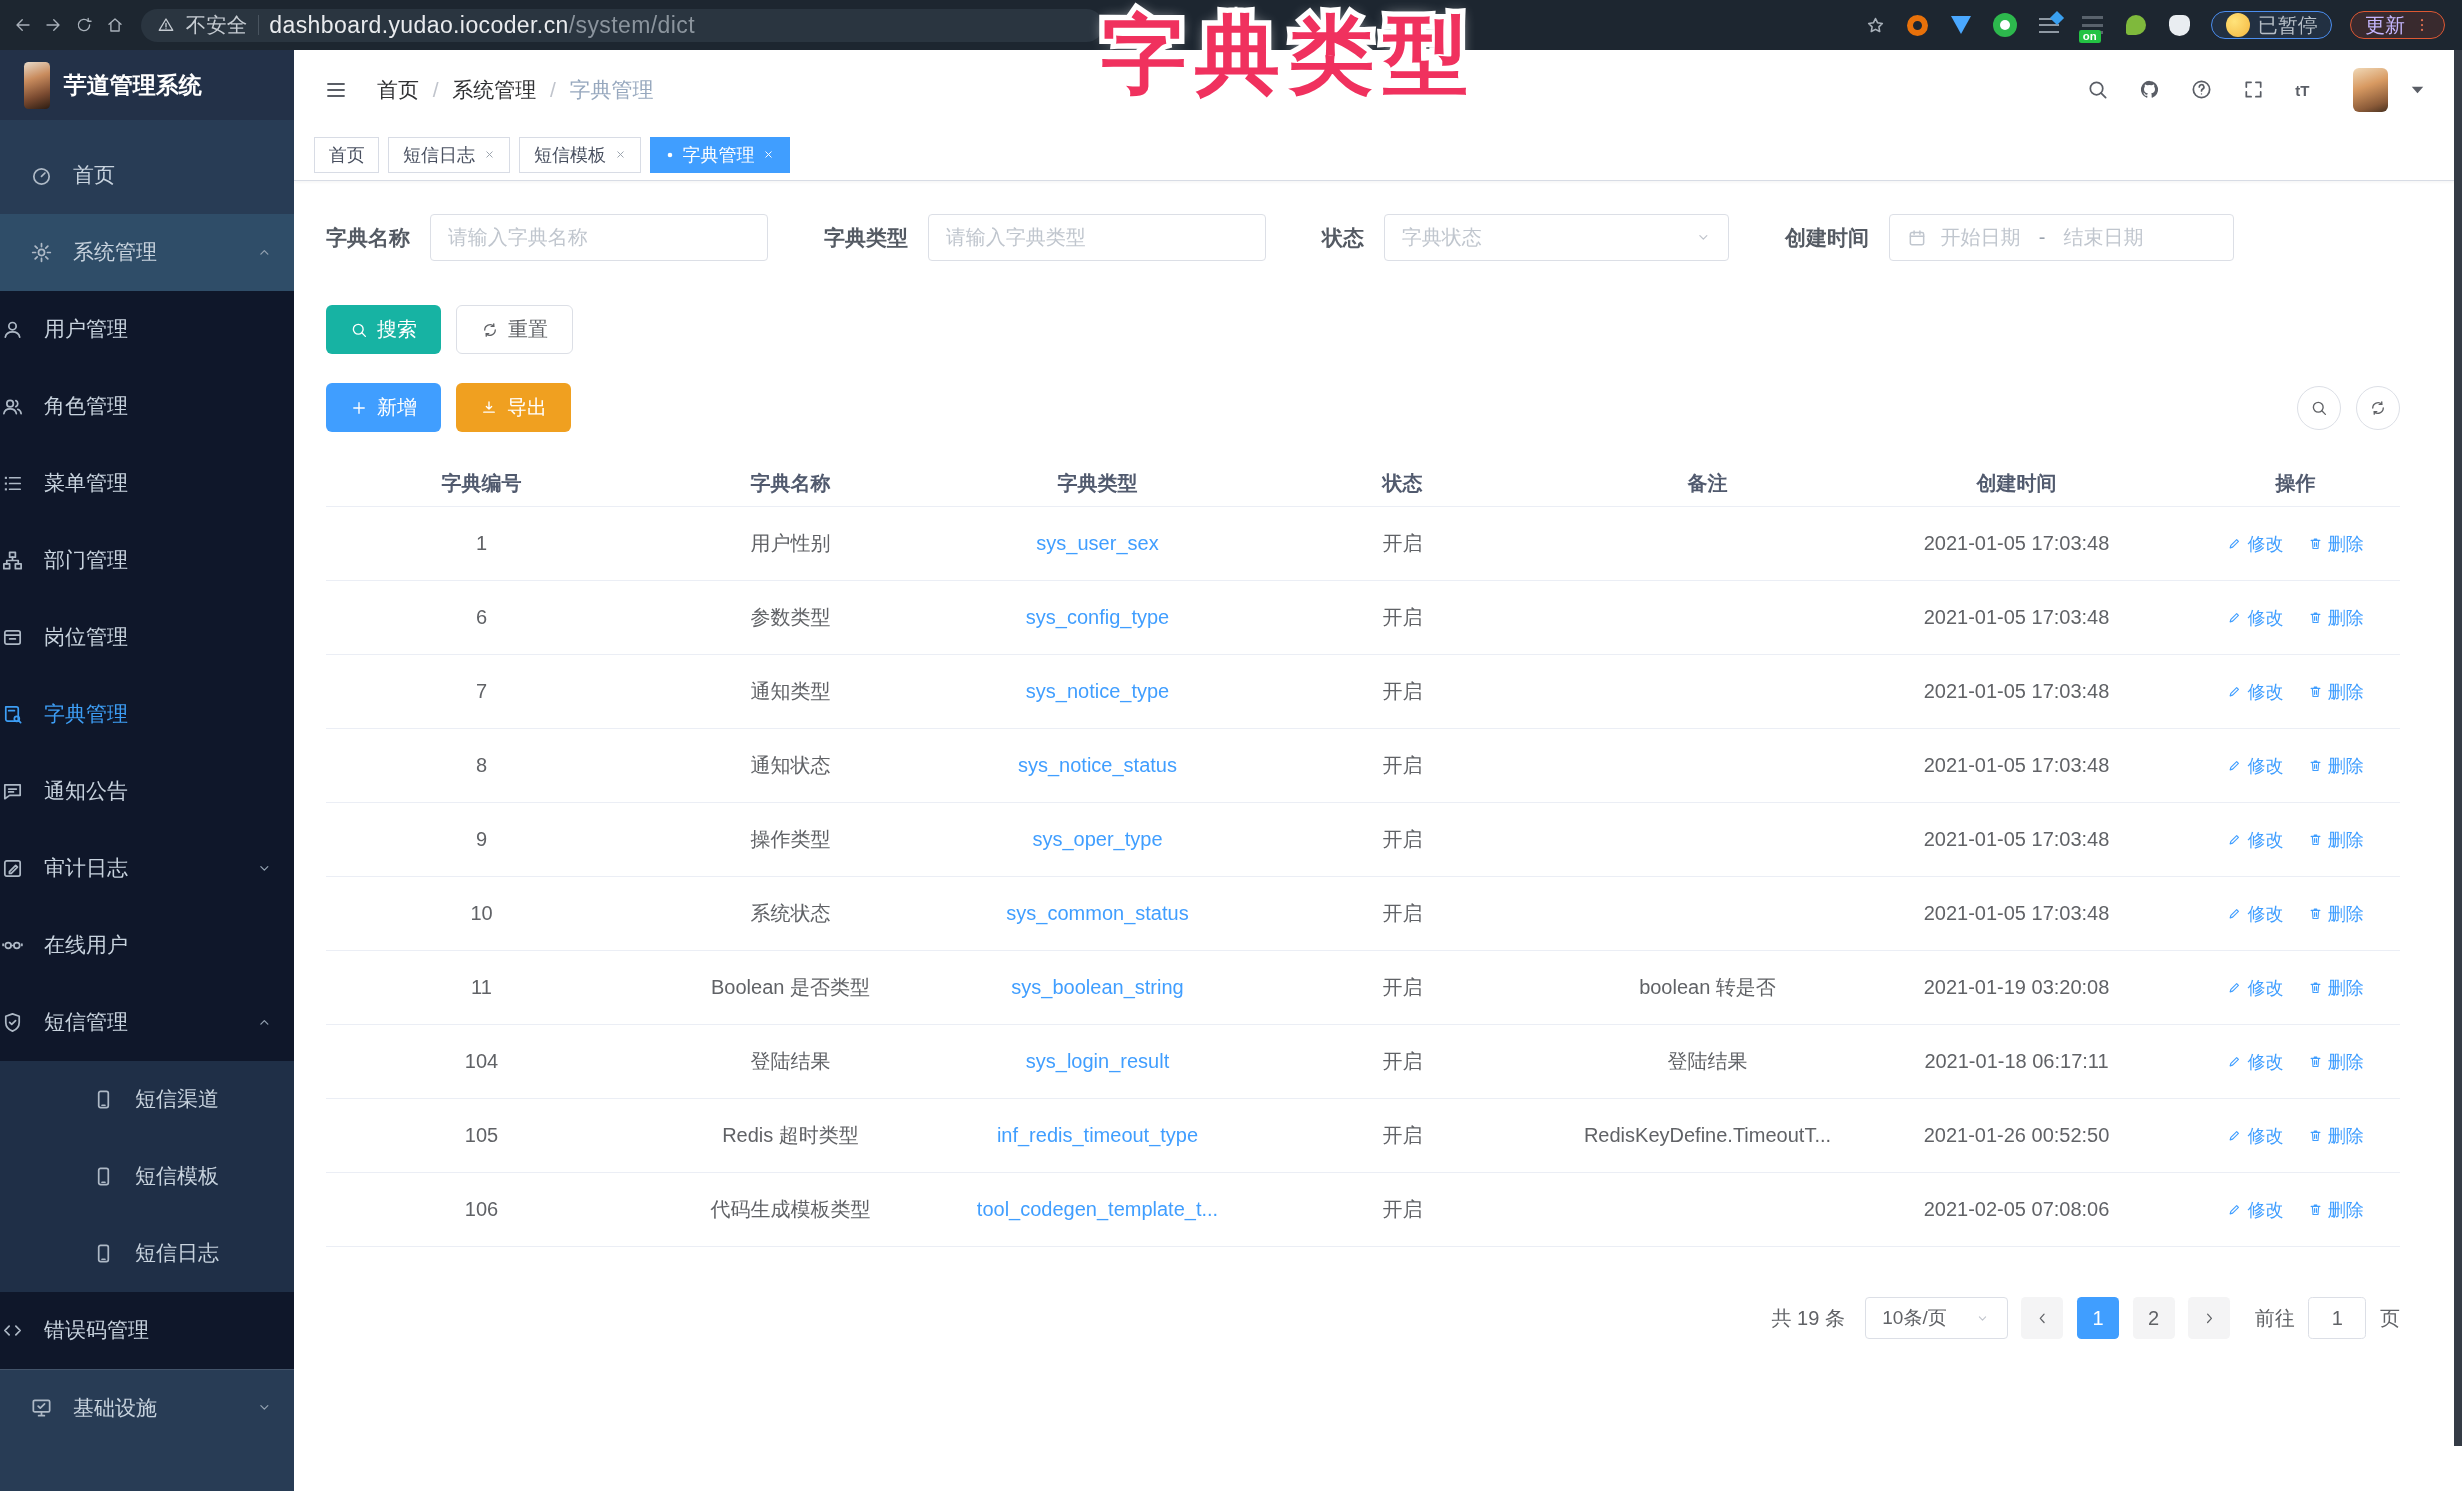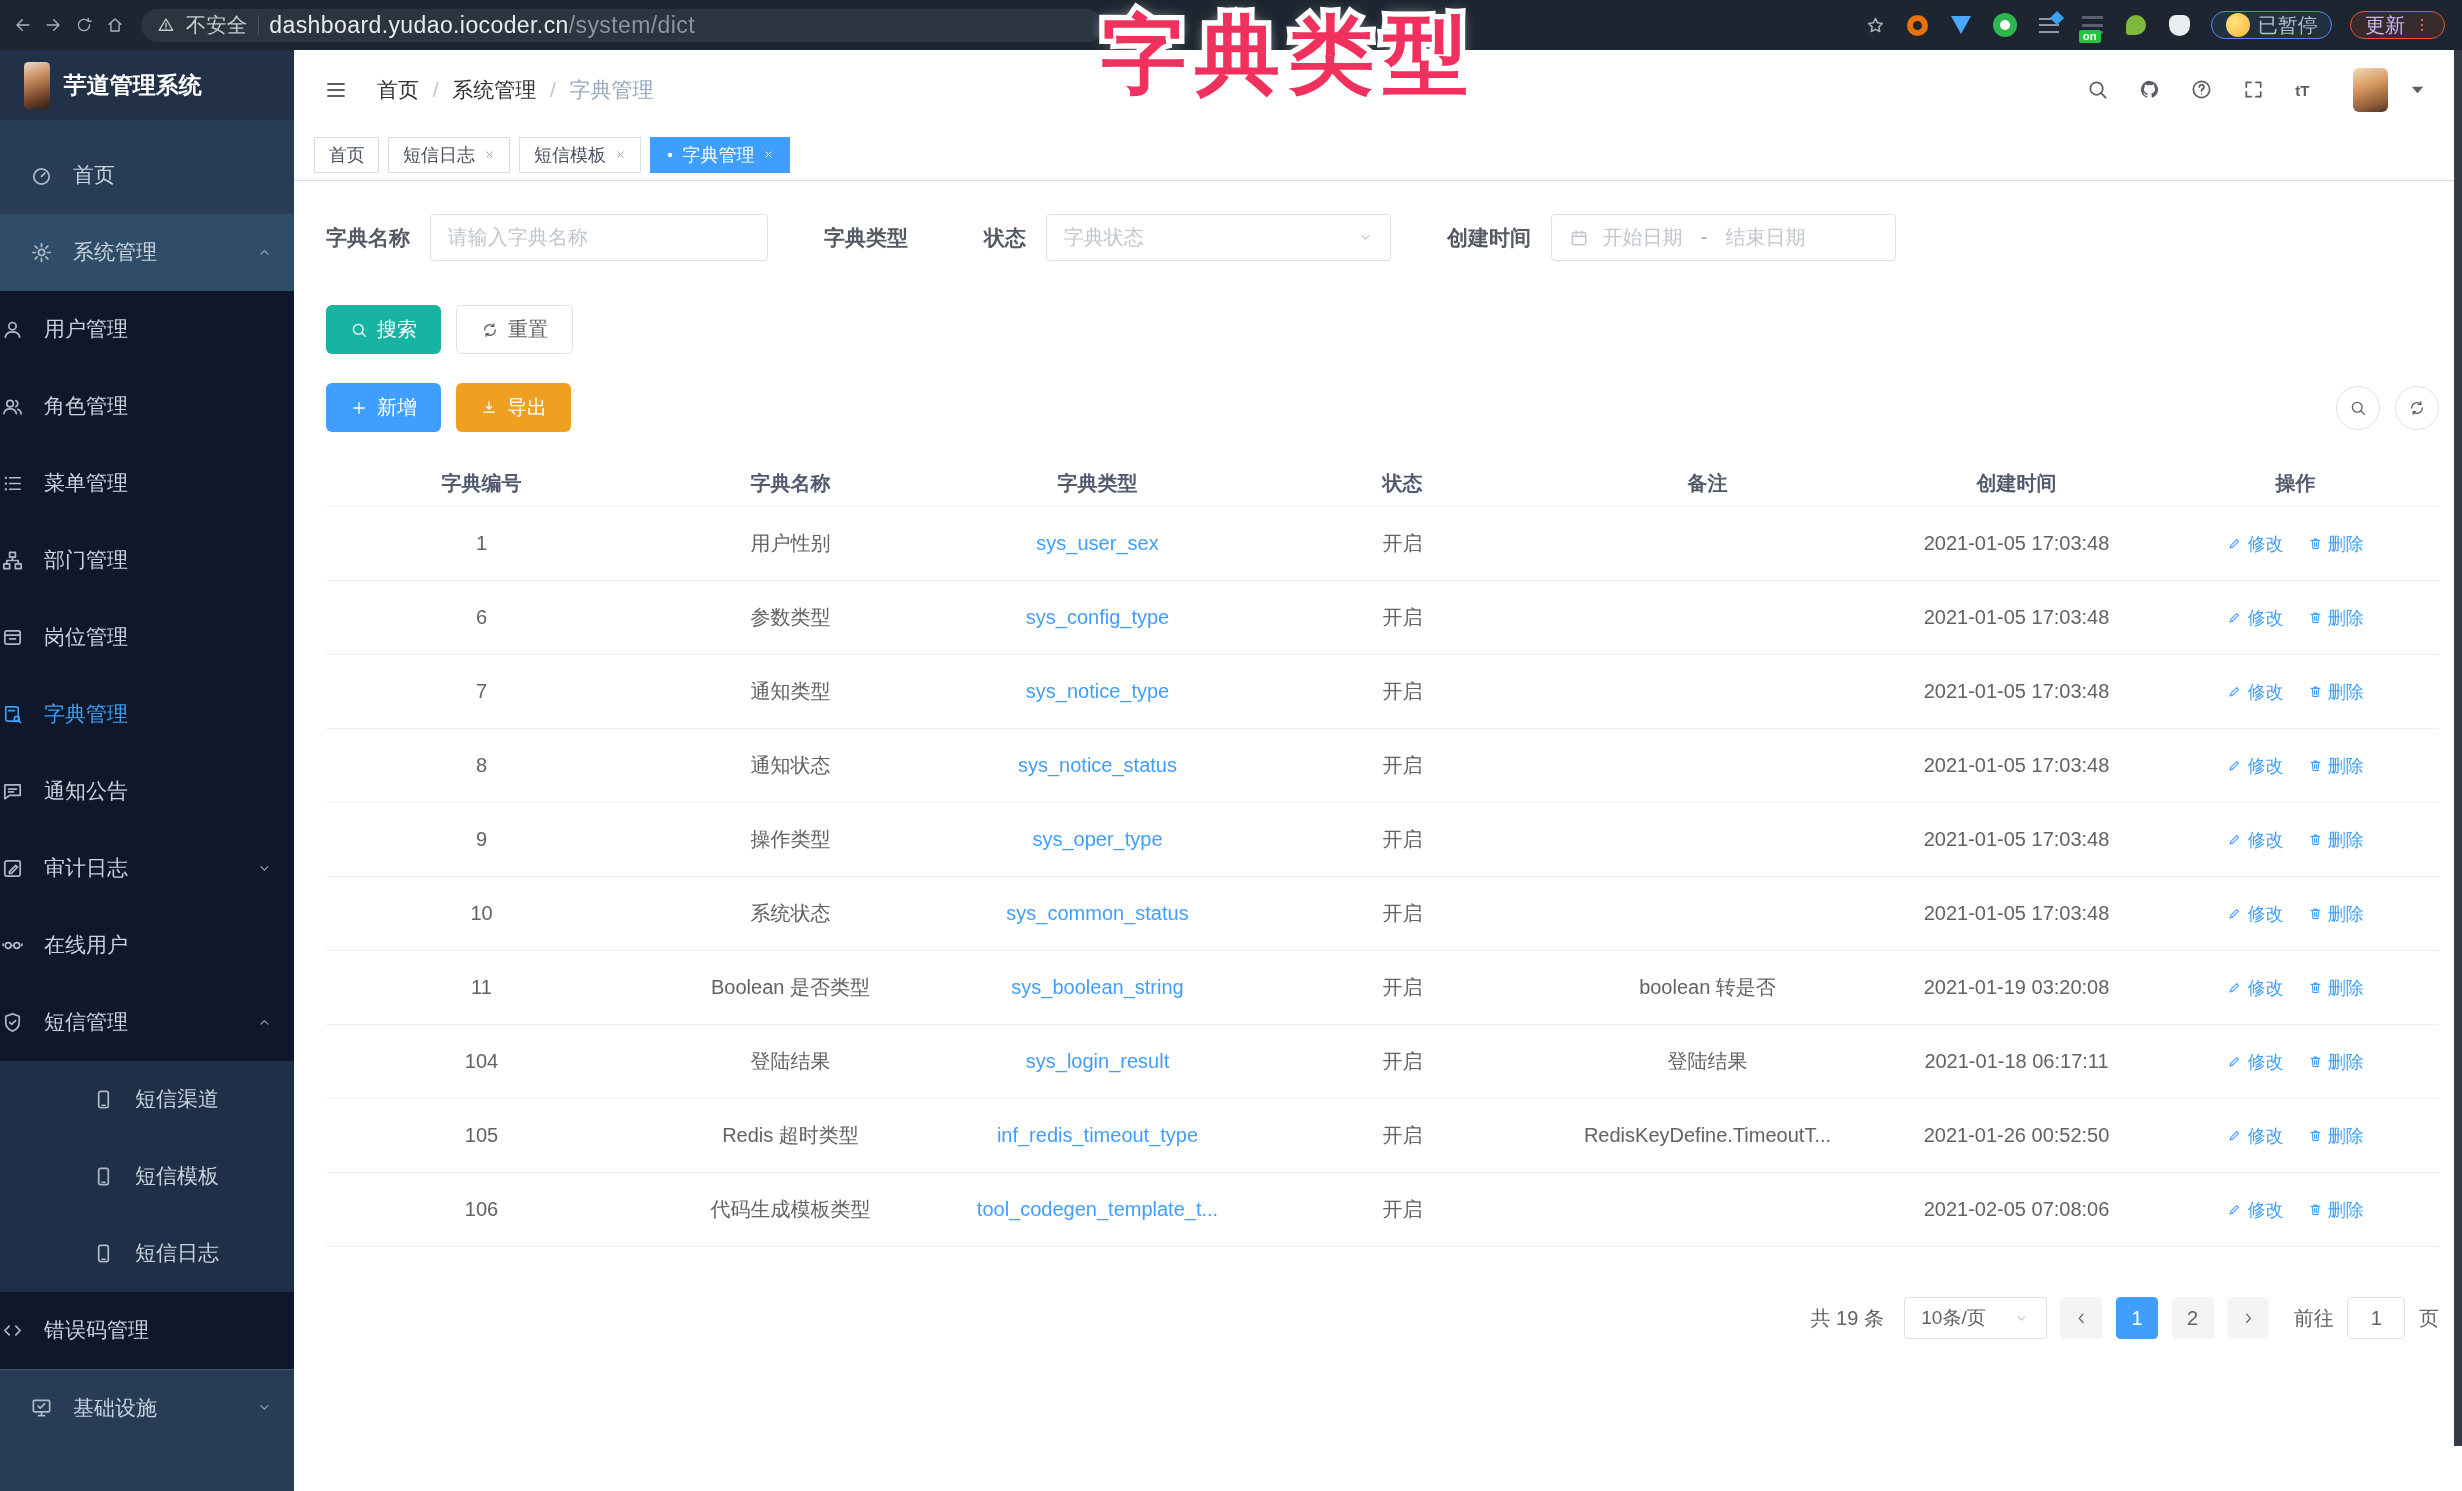--- a/index.html
+++ b/index.html
@@ -92,21 +92,21 @@
   .tags-bar { height:52px; border-bottom:0.8px solid #d8dce5; display:flex; align-items:center;
     padding-left:20px; gap:9px; box-shadow:0 1.5px 3px rgba(0,0,0,.04); }
   .tag { height:36px; border:0.8px solid #d8dce5; background:#fff; color:#495060;
     display:inline-flex; align-items:center; padding:0 13.7px; font-size:18px; gap:7.6px; cursor:pointer; }
   .tag .tag-dot { font-size:10px; color:#fff; }
   .tag .tag-close { font-size:13px; color:#9aa2ad; }
   .tag.active { background:#409eff; border-color:#409eff; color:#fff; }
   .tag.active .tag-close { color:#fff; }
 
   
-  .content { flex:1; padding:33px 23px 0 32px; position:relative; }
+  .content { flex:1; padding:33px 62px 0 32px; position:relative; }
   .filters { display:flex; align-items:center; }
   .fitem { display:flex; align-items:center; margin-right:56px; }
   .fitem:last-child { margin-right:0; }
   .fitem label { font-size:21px; font-weight:600; color:#545a63; margin-right:20px; white-space:nowrap; }
   .inp { height:47px; border:0.8px solid #dcdfe6; border-radius:4px; font-size:20px; color:#606266;
     padding:0 16.7px; background:#fff; display:flex; align-items:center; font-family:inherit; }
   input.inp::placeholder { color:#c0c6ce; }
   input.inp { outline:none; }
   .w445 { width:338px; }
   .w455 { width:345px; }
@@ -575,20 +575,21 @@
 
       <div class="content">
 
         <div class="filters">
           <div class="fitem">
             <label>字典名称</label>
             <input class="inp w445" readonly="" placeholder="请输入字典名称" style="">
           </div>
           <div class="fitem">
             <label>字典类型</label>
+            <input class="inp w445" readonly="" placeholder="请输入字典类型" style="">
           </div>
           <div class="fitem">
             <label>状态</label>
             <div class="inp sel w455">
               <span class="ph">字典状态</span>
               <span class="ic">
                   <svg viewBox="0 0 24 24" width="1em" height="1em" fill="none" stroke="currentColor" stroke-width="1.8" stroke-linecap="round" stroke-linejoin="round">
                     <path d="M7 9.5 12 14.5l5-5"></path>
                   </svg>
                 </span>

